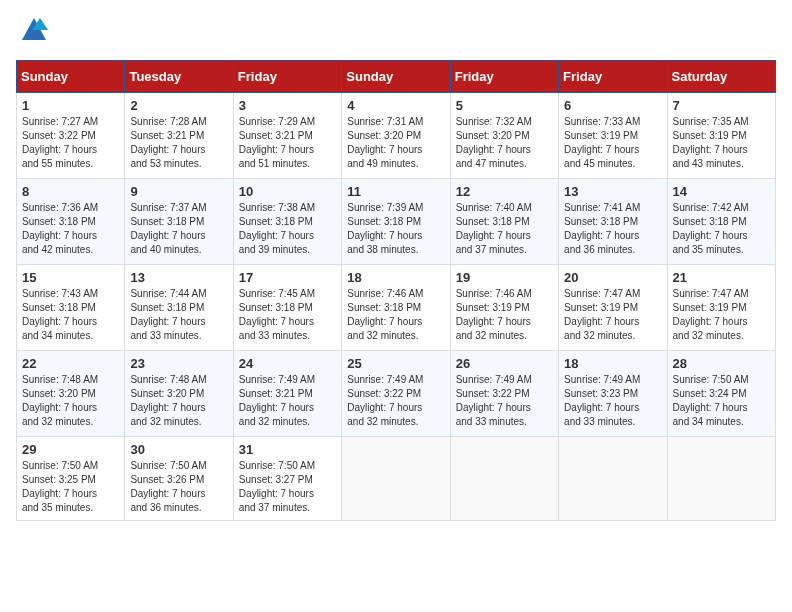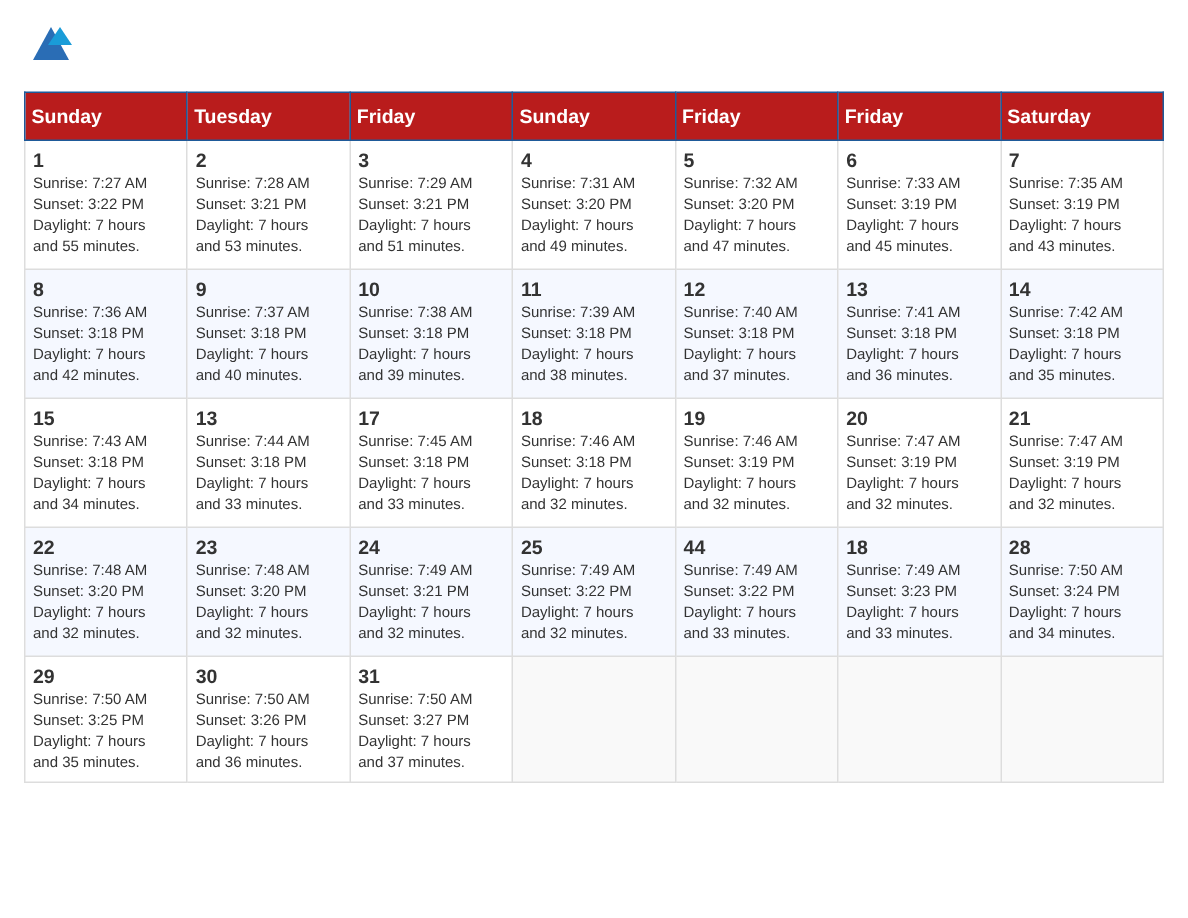--- a/index.html
+++ b/index.html
@@ -236,21 +236,21 @@
       </td>
         <td>
         <span class="day-num">24</span>
         <span class="day-info">Sunrise: 7:49 AM<br>Sunset: 3:21 PM<br>Daylight: 7 hours<br>and 32 minutes.</span>
       </td>
         <td>
         <span class="day-num">25</span>
         <span class="day-info">Sunrise: 7:49 AM<br>Sunset: 3:22 PM<br>Daylight: 7 hours<br>and 32 minutes.</span>
       </td>
         <td>
-        <span class="day-num">44</span>
+        <span class="day-num">26</span>
         <span class="day-info">Sunrise: 7:49 AM<br>Sunset: 3:22 PM<br>Daylight: 7 hours<br>and 33 minutes.</span>
       </td>
         <td>
         <span class="day-num">18</span>
         <span class="day-info">Sunrise: 7:49 AM<br>Sunset: 3:23 PM<br>Daylight: 7 hours<br>and 33 minutes.</span>
       </td>
         <td>
         <span class="day-num">28</span>
         <span class="day-info">Sunrise: 7:50 AM<br>Sunset: 3:24 PM<br>Daylight: 7 hours<br>and 34 minutes.</span>
       </td>

